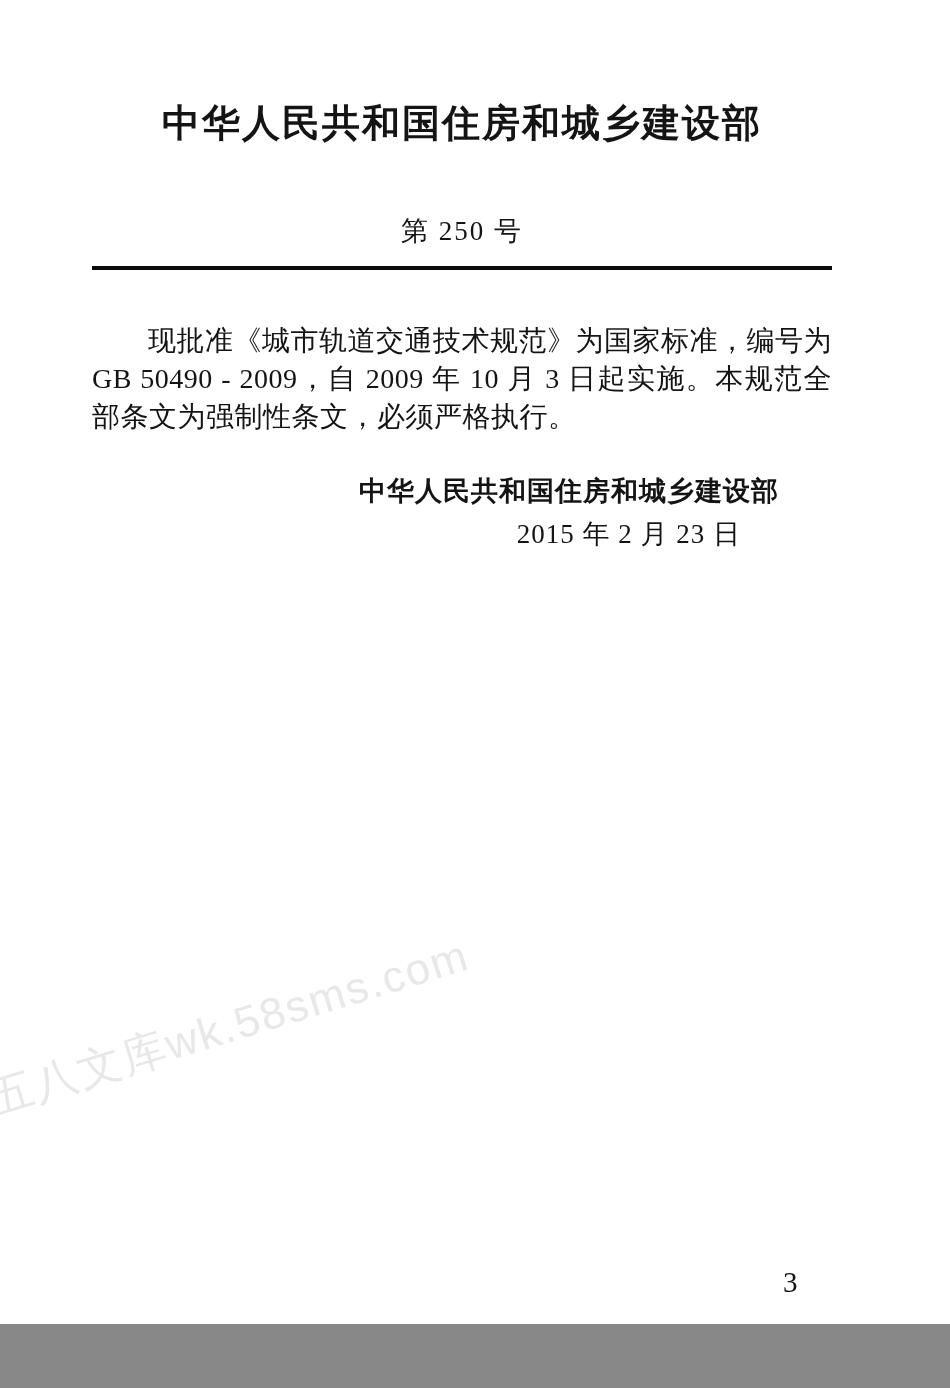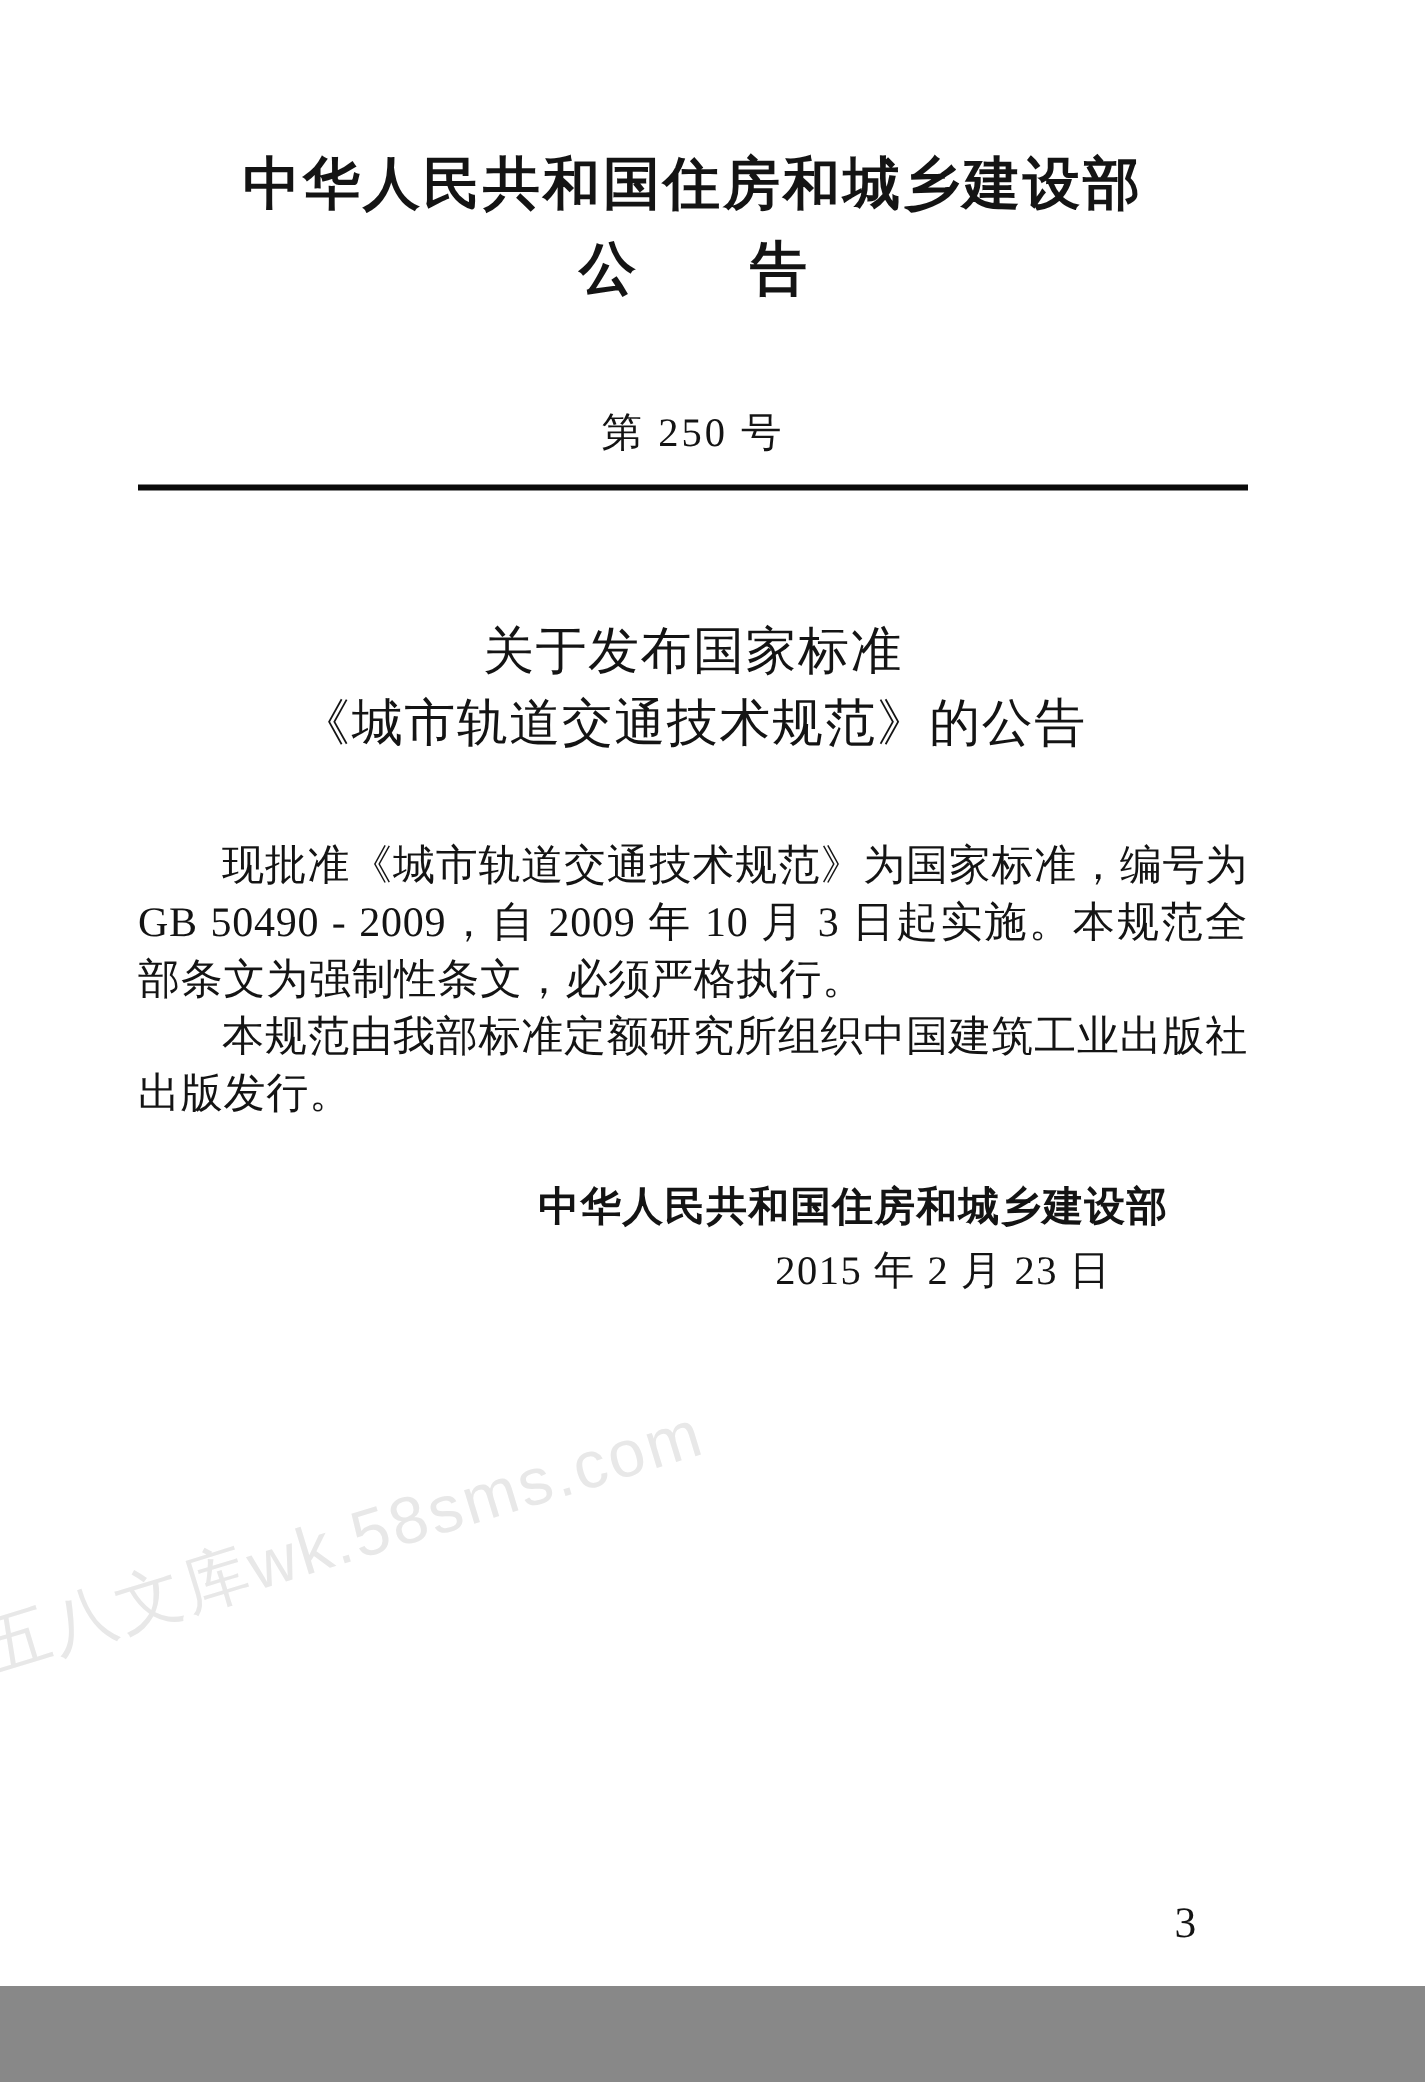--- a/index.html
+++ b/index.html
@@ -114,34 +114,28 @@
 <body>
 
 <div class="page">
 
   <div class="watermark">五八文库wk.58sms.com</div>
 
   <div class="content">
 
     <header class="doc-header">
       <div class="ministry">中华人民共和国住房和城乡建设部</div>
-      <div class="gonggao">公　　告</div>
       <div class="doc-number">第 250 号</div>
       <div class="header-rule"></div>
     </header>
 
     <main>
-      <h2 class="doc-title">
-        <span class="title-line">关于发布国家标准</span>
-        <span class="title-line">《城市轨道交通技术规范》的公告</span>
-      </h2>
 
       <div class="doc-paragraphs">
         <p class="para">现批准《城市轨道交通技术规范》为国家标准，编号为 GB 50490 - 2009，自 2009 年 10 月 3 日起实施。本规范全部条文为强制性条文，必须严格执行。</p>
-        <p class="para">本规范由我部标准定额研究所组织中国建筑工业出版社出版发行。</p>
       </div>
 
       <div class="signature">中华人民共和国住房和城乡建设部</div>
       <div class="sign-date">2015 年 2 月 23 日</div>
     </main>
 
   </div>
 
   <div class="page-number">3</div>
 

